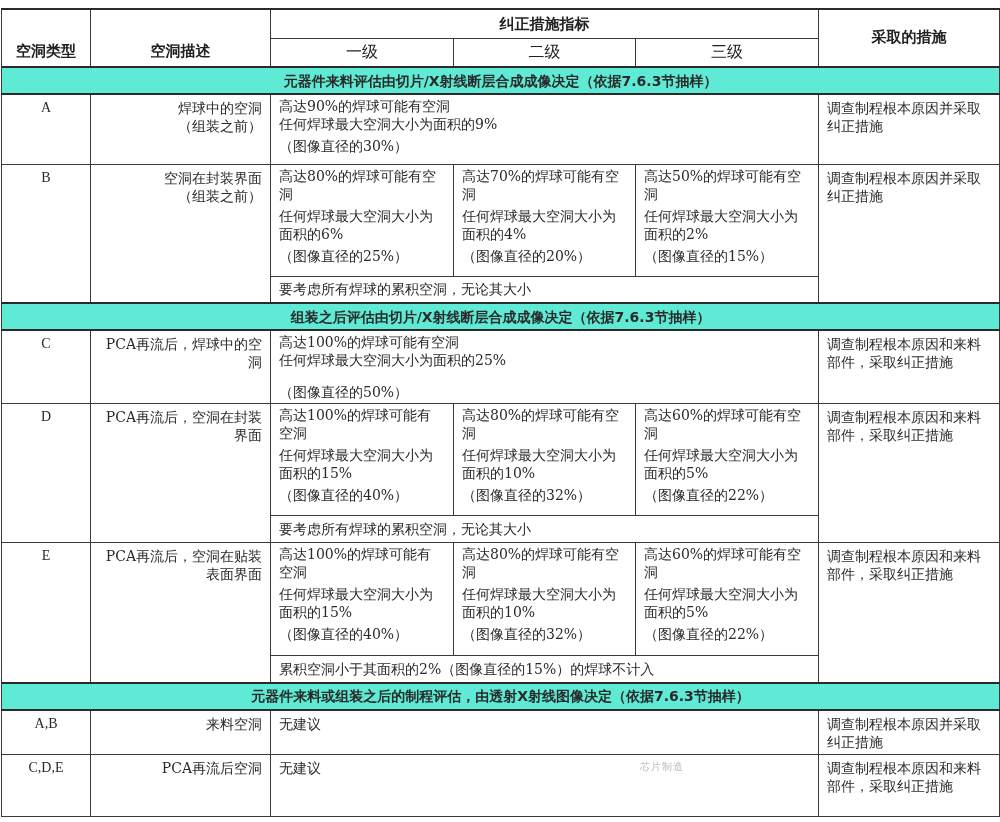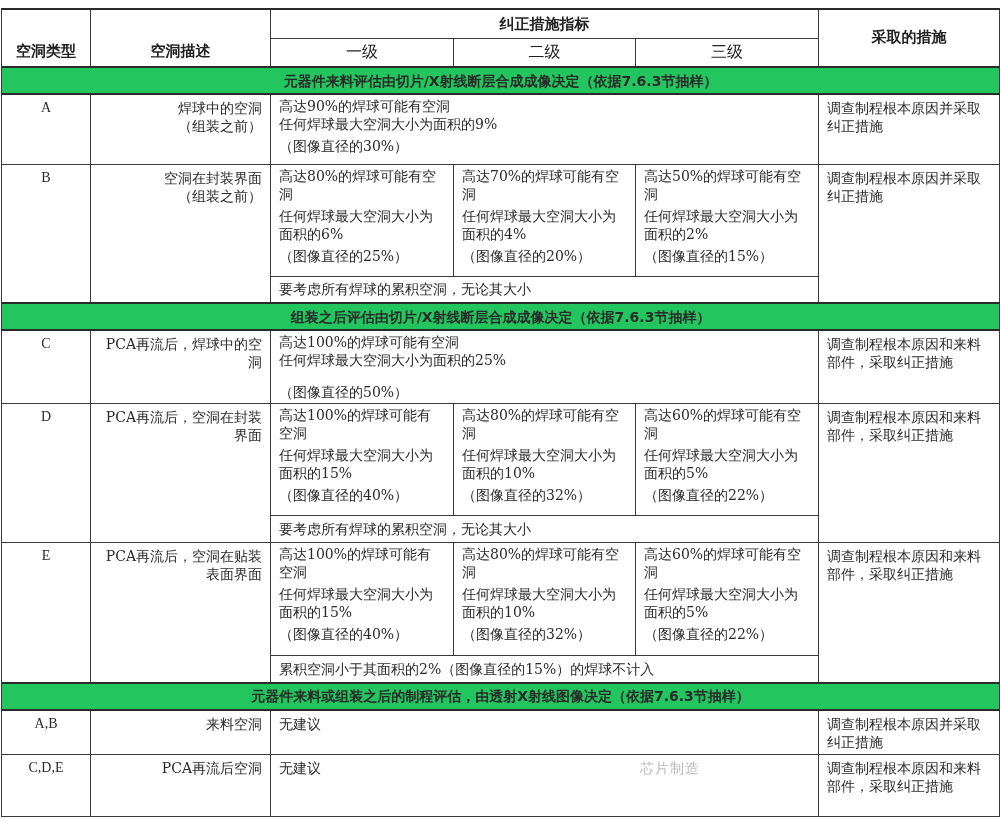--- a/index.html
+++ b/index.html
@@ -7,28 +7,28 @@
          font-family: "DejaVu Serif", "Liberation Serif", serif; color: #2a2a2a; }
   .page { position: absolute; left: 0; top: 8px; width: 1000px; }
   table { border-collapse: collapse; table-layout: fixed; width: 998px; margin-left: 1px; }
   td, th { border: 1px solid #3a3a3a; vertical-align: top; font-size: 14px; line-height: 18px;
            padding: 2px 8px; font-weight: normal; }
   th { font-family: "DejaVu Sans", "Liberation Sans", sans-serif; font-weight: bold; vertical-align: middle;
        text-align: center; font-size: 15px; color: #222; margin-top: 20px; }
   th.level { font-weight: normal; font-family: "DejaVu Serif", serif; font-size: 16px; }
   td.type { text-align: center; padding-top: 4px; font-family: "Liberation Serif", serif; }
   td.desc { padding-top: 4px; text-align: right; }
-  td.section { background: #22c55e; text-align: center; font-weight: bold; vertical-align: middle;
+  td.section { background: #5eead4; text-align: center; font-weight: bold; vertical-align: middle;
                font-family: "DejaVu Sans", "Liberation Sans", sans-serif; font-size: 14px; height: 23px; padding: 1px 8px;
                border-top: 2px solid #2a2a2a; border-bottom: 2px solid #2a2a2a; }
   td.note { padding: 3px 8px; vertical-align: middle; }
   .crit .p { margin: 0; }
   .crit .p + .p { margin-top: 4px; }
   .action { padding-top: 4px; }
-  .wm { position: absolute; left: 640px; top: 760px; font-size: 14px; color: #9a9a9a; letter-spacing: 1px; opacity: .7; }
+  .wm { position: absolute; left: 640px; top: 760px; font-size: 10px; color: #9a9a9a; letter-spacing: 1px; opacity: .7; }
   .hdr-top th { border-top: 2px solid #2a2a2a; }
 </style>
 </head>
 <body>
 
 <div class="page">
 <table>
   <colgroup>
     <col style="width:89px">
         <col style="width:180px">

